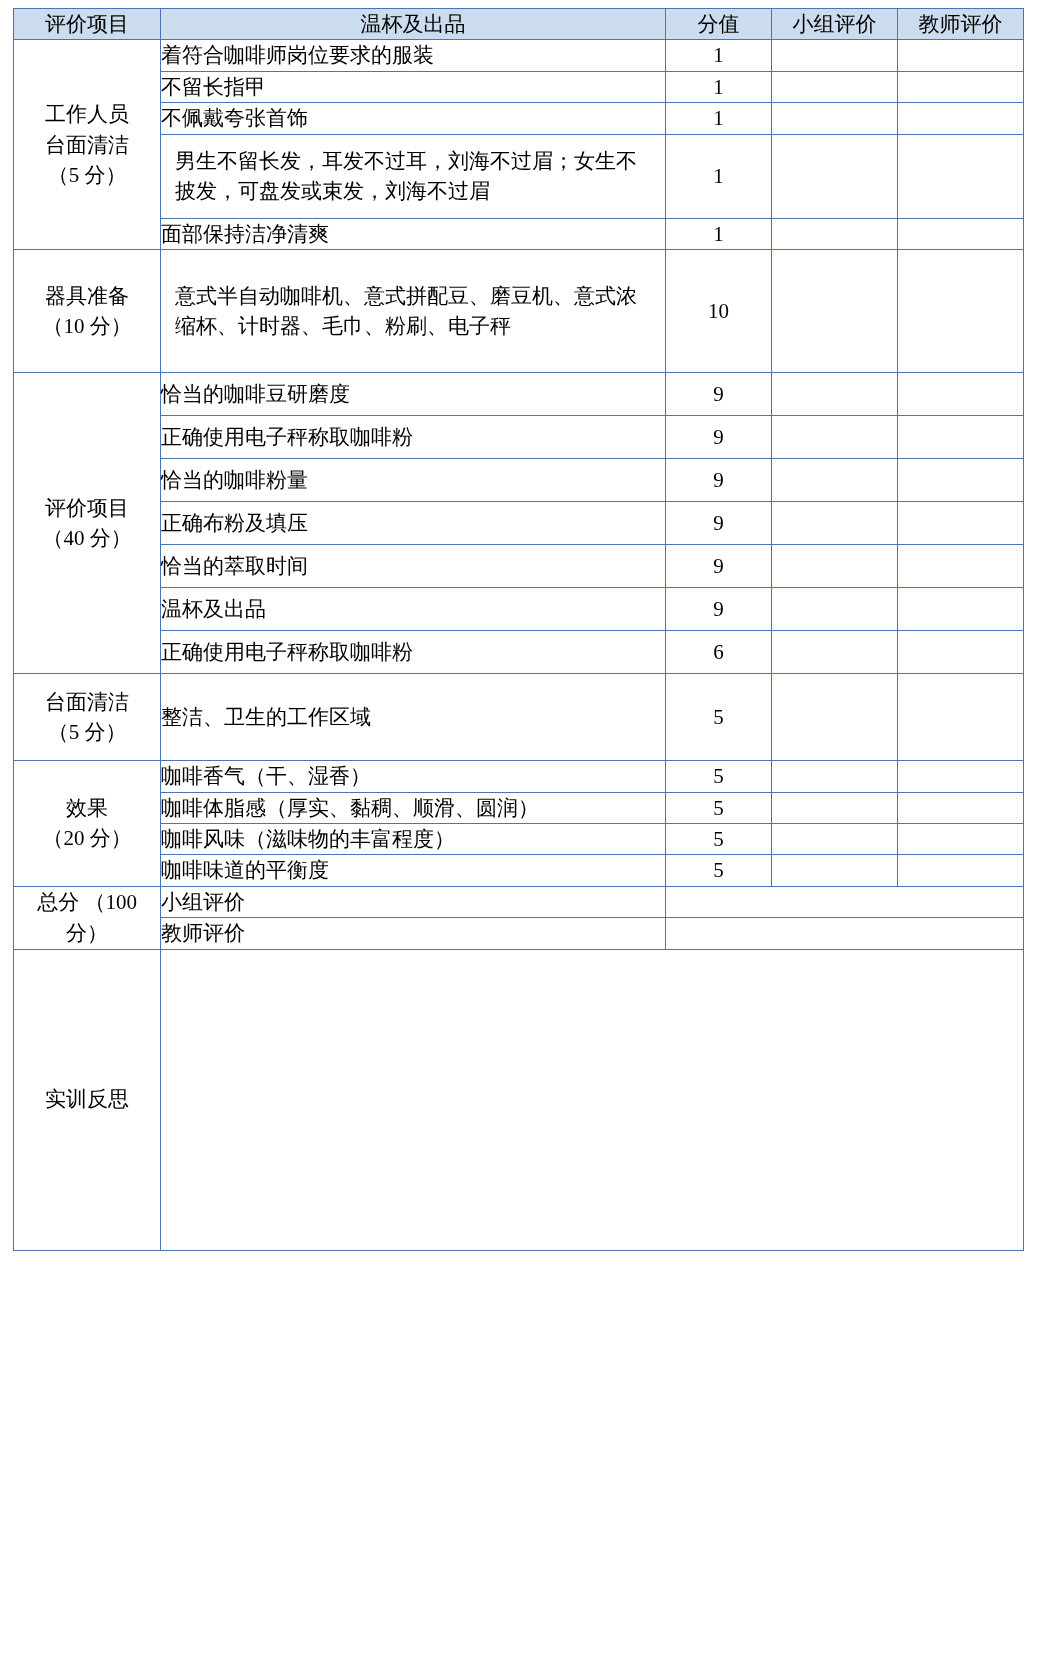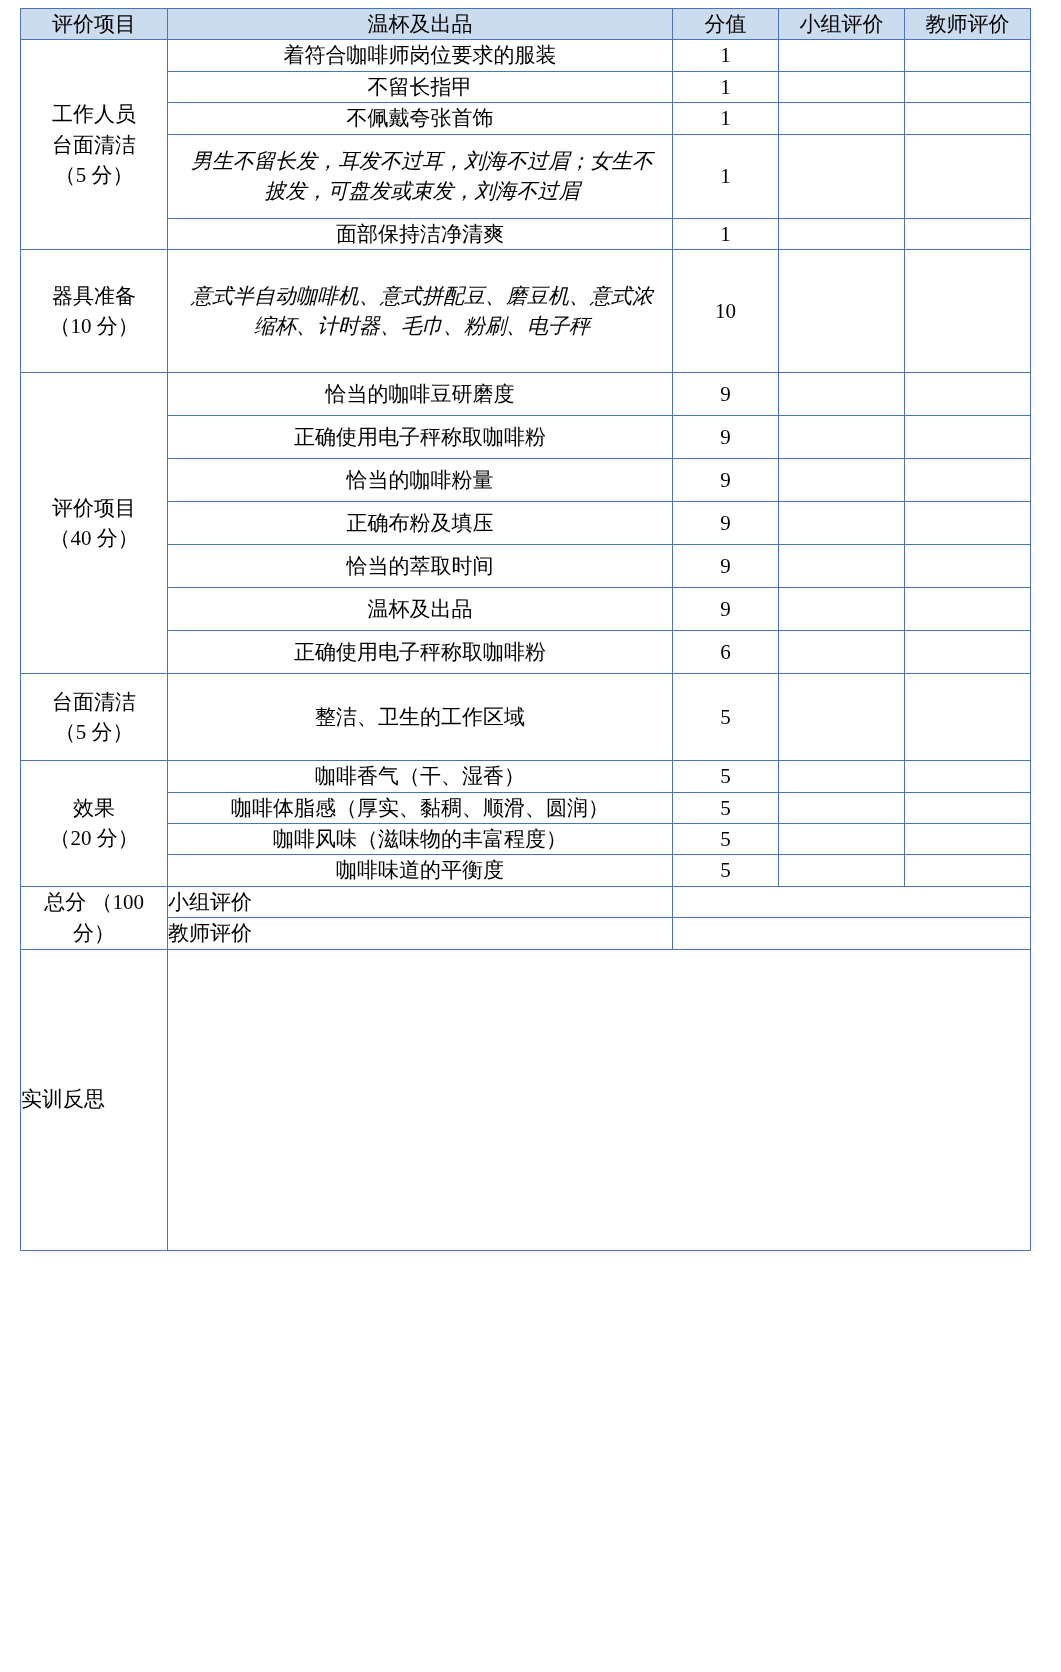--- a/index.html
+++ b/index.html
@@ -10,21 +10,21 @@
   body {
     width: 1061px;
     height: 1672px;
     font-family: "Liberation Serif", "DejaVu Serif", serif;
     color: #000000;
   }
   .sheet {
     width: 875px;
     height: 1672px;
     box-sizing: border-box;
-    padding: 8px 25px 0 20px;
+    padding: 8px 25px 0 13px;
   }
   table.rubric {
     border-collapse: collapse;
     width: 1010px;
     table-layout: fixed;
   }
   table.rubric td, table.rubric th {
     border: 1px solid #4a74b5;
     padding: 0;
     vertical-align: middle;
@@ -40,21 +40,21 @@
   }
   .cat {
     text-align: center;
     font-weight: bold;
     font-size: 23px;
     padding: 6px 2px;
   }
   .cat .l1 { display: block; }
   .cat .l2 { display: block; }
   .desc {
-    text-align: center;
+    text-align: left;
     padding: 9px 10px 9px 14px;
   }
   .desc.tall {
     padding: 11px 10px 11px 14px;
   }
   .score {
     text-align: center;
     font-size: 21px;
   }
   .blank { }
@@ -63,28 +63,28 @@
     padding: 8px 0 8px 14px;
     font-weight: bold;
     font-size: 22px;
   }
   .total-cell {
     text-align: center;
     font-weight: bold;
     font-size: 23px;
   }
   .reflect {
-    text-align: left;
+    text-align: center;
     font-weight: bold;
     font-size: 23px;
   }
   .big-blank {
     height: 300px;
   }
-  .two-line { line-height: 1.5; font-style: italic; }
+  .two-line { line-height: 1.5; }
 </style>
 </head>
 <body>
 
 <div class="sheet">
 <table class="rubric">
   <colgroup>
     <col style="width:147px">
     <col style="width:505px">
     <col style="width:106px">

